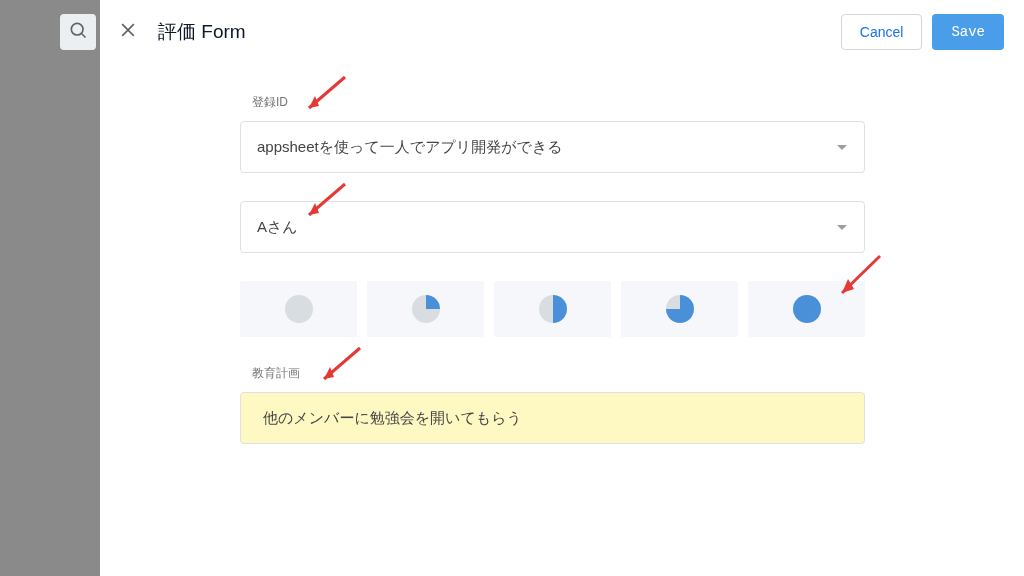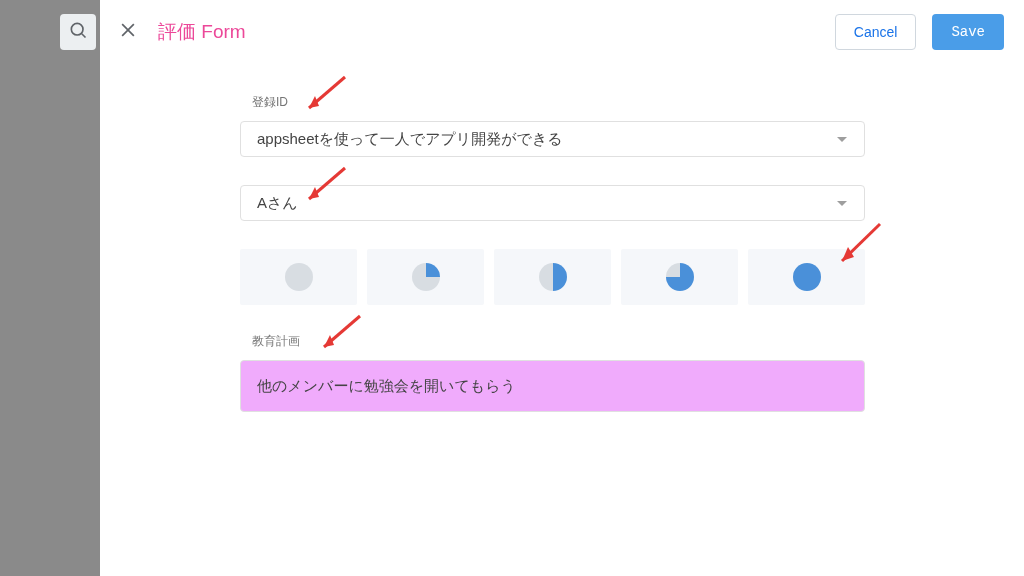--- a/index.html
+++ b/index.html
@@ -24,52 +24,52 @@
 
   .modal-header {
     display: flex; align-items: center; justify-content: space-between;
     padding: 14px 20px 14px 12px;
   }
   .modal-header-left { display: flex; align-items: center; gap: 14px; }
   .close-btn {
     width: 32px; height: 32px; display:flex; align-items:center; justify-content:center;
     color:#5f6368; cursor:pointer; border-radius:50%;
   }
-  .modal-title { font-size: 19px; color:#ec4899; font-weight: 400; }
-  .modal-header-right { display:flex; gap:16px; }
+  .modal-title { font-size: 19px; color:#0f172a; font-weight: 400; }
+  .modal-header-right { display:flex; gap:10px; }
   .btn {
     height: 36px; padding: 0 18px; border-radius: 4px; font-size: 14px;
     display:inline-flex; align-items:center; justify-content:center; cursor:pointer;
     border:1px solid transparent;
   }
   .btn-cancel { background:#fff; border-color:#d0d7de; color:#1a73e8; }
   .btn-save { background:#4a9de8; color:#fff;font-family:Liberation Mono, monospace; }
 
   .form-body {
     padding: 30px 10px 0 140px;
     position: relative;
   }
 
   .field { margin-bottom: 28px; position: relative; }
   .field-label { font-size: 12px; color: #757575; margin-bottom: 10px; display:block;margin-left:12px; }
 
   .select-box {
-    height: 36px; width: 625px;
+    height: 52px; width: 625px;
     border: 1px solid #e0e0e0; border-radius: 4px;
     display:flex; align-items:center; justify-content:space-between;
     padding: 0 16px; font-size: 15px; color: #444;
     background:#fff;
   }
   .select-box .caret { color:#9e9e9e; }
 
   .text-box {
     height: 52px; width: 625px;
     border: 1px solid #e0e0e0; border-radius: 4px;
-    padding: 0 16px; font-size: 15px; color: #444;
-    background:#f0abfc;
+    padding: 0 22px; font-size: 15px; color: #444;
+    background:#fef9c3;
   }
 
   .level-row { display:flex; gap:10px; width:625px; }
   .level-item {
     flex:1; height:56px; background:#f5f7fa; border-radius:2px;
     display:flex; align-items:center; justify-content:center; cursor:pointer;
   }
   .pie {
     width:28px; height:28px; border-radius:50%;
     background: conic-gradient(#4a90d9 var(--p,0%), #d8dde2 0);

